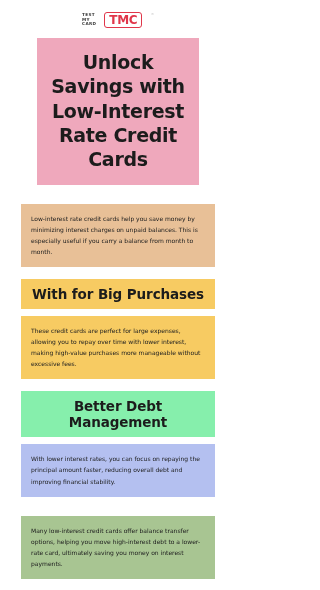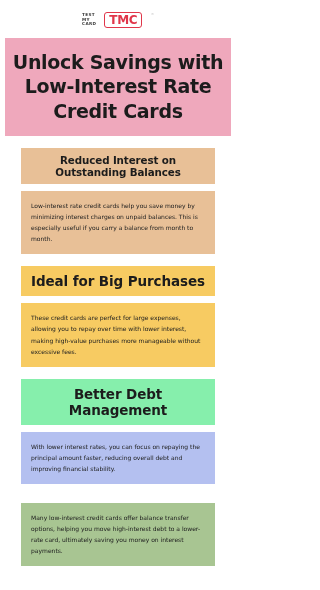--- a/index.html
+++ b/index.html
@@ -66,21 +66,21 @@
   .logo-tm {
     font-size: 3.5px;
     color: #7a7a7a;
     align-self: flex-start;
     margin-top: 1px;
   }
 
   
   .hero {
     margin: 4px auto 0 auto;
-    width: 226px;
+    width: 162px;
     background: #efa8bc;
     padding: 12px 6px 13px 6px;
     box-sizing: border-box;
     text-align: center;
   }
   .hero-title {
     font-size: 19px;
     line-height: 1.28;
     font-weight: bold;
     color: #1c1c1c;
@@ -135,29 +135,28 @@
     </div>
   </div>
 
   <div class="hero">
     <div class="hero-title">Unlock Savings with Low-Interest Rate Credit Cards</div>
   </div>
 
   <div class="gap-md"></div>
 
   <div class="section">
-    <div class="section-head" style="background:#e8c097">Reduced Interest on Outstanding Balances</div>
     <div class="gap-sm"></div>
     <div class="section-body" style="background:#e8c097">Low-interest rate credit cards help you save money by minimizing interest charges on unpaid balances. This is especially useful if you carry a balance from month to month.</div>
   </div>
 
   <div class="gap-md"></div>
 
   <div class="section">
-    <div class="section-head big" style="background:#f7cb62">Ideal for Big Purchases</div>
+    <div class="section-head big" style="background:#f7cb62">With for Big Purchases</div>
     <div class="gap-sm"></div>
     <div class="section-body" style="background:#f7cb62">These credit cards are perfect for large expenses, allowing you to repay over time with lower interest, making high-value purchases more manageable without excessive fees.</div>
   </div>
 
   <div class="gap-md"></div>
 
   <div class="section">
     <div class="section-head big" style="background:#86efac">Better Debt Management</div>
     <div class="gap-sm"></div>
     <div class="section-body" style="background:#b4c0f0">With lower interest rates, you can focus on repaying the principal amount faster, reducing overall debt and improving financial stability.</div>

